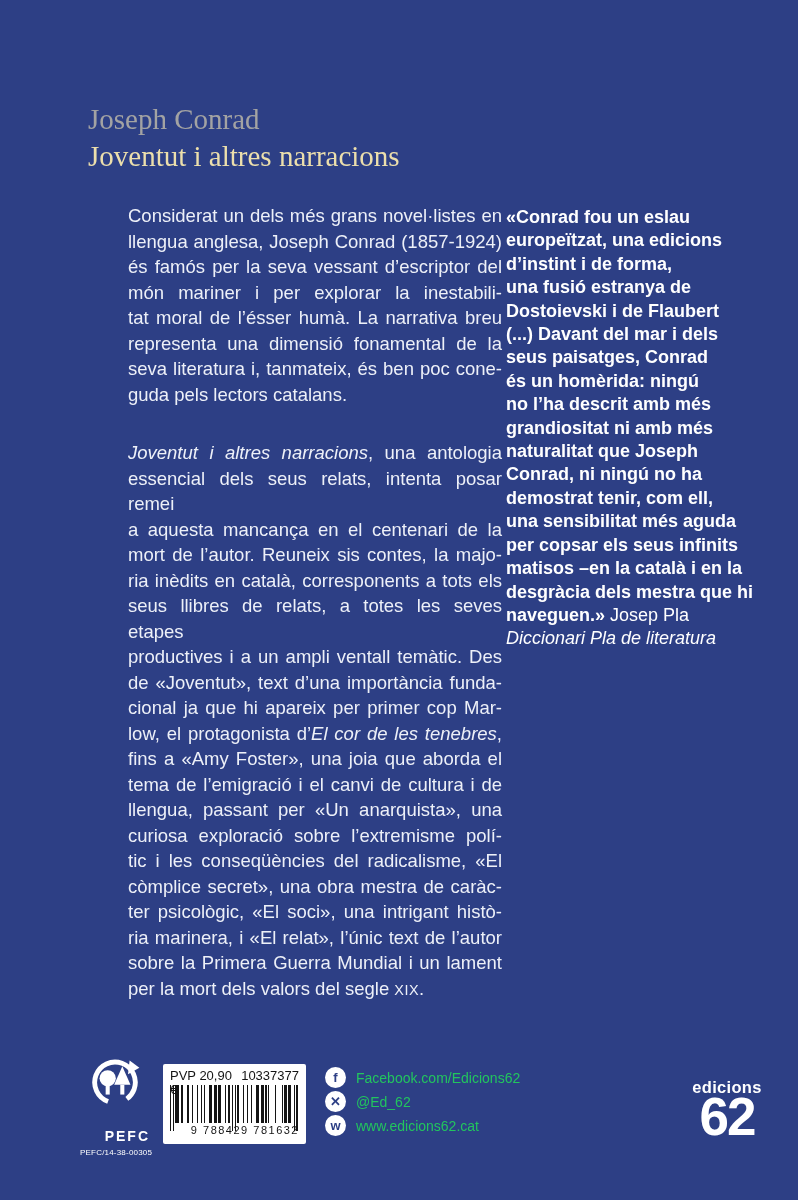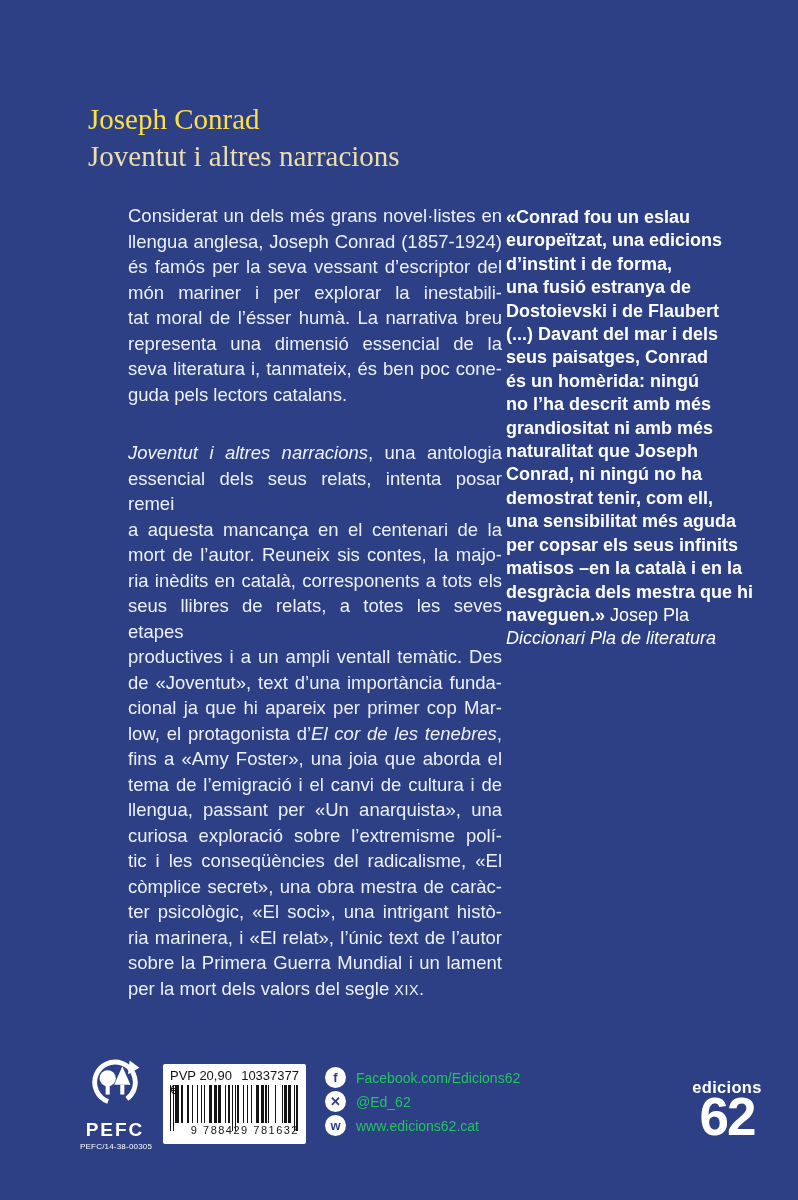--- a/index.html
+++ b/index.html
@@ -4,42 +4,42 @@
 <style>
   html,body{margin:0;padding:0;background:#1f2b55;}
   .cover{
     position:relative;width:798px;height:1200px;overflow:hidden;
     background:var(--bg,#2d3f85);
     font-family:"Liberation Sans",sans-serif;
     -webkit-font-smoothing:antialiased;
   }
   
   .titles{position:absolute;left:88px;top:101px;font-family:"Liberation Serif",serif;font-size:29px;line-height:37px;}
-  .author{color:#fde047;}
+  .author{color:#a3a3a3;}
   .book{color:var(--accent,#ecdfac);}
 
   
   .left-col{position:absolute;left:88px;top:203px;width:374px;color:var(--body,#edf0f8);font-size:18.5px;line-height:25.5px;margin-left:40px;}
   .left-col .para{margin:0 0 33px 0;}
   .tline{min-height:25.5px;}
   .tline.just{text-align:justify;text-align-last:justify;}
 
   
   .right-col{position:absolute;left:506px;top:206px;width:260px;color:#ffffff;font-size:18px;line-height:23.4px;font-weight:bold;}
   .right-col .tline{min-height:23.4px;white-space:nowrap;}
   .right-col .para{margin:0;}
 
   .it{font-style:italic;}
   .nm{font-weight:normal;}
   .sc{font-size:0.78em;letter-spacing:0.5px;}
 
   
   .pefc{position:absolute;left:80px;top:1058px;width:70px;color:#fff;text-align:center;}
   .pefc svg{display:block;margin:0 auto;}
-  .pefc-name{font-weight:bold;font-size:19px;letter-spacing:2px;line-height:20px;margin-top:10px;}
+  .pefc-name{font-weight:bold;font-size:14px;letter-spacing:2px;line-height:20px;margin-top:16px;text-align:right;}
   .pefc-code{font-size:8px;letter-spacing:0.2px;margin-top:2px;white-space:nowrap;}
 
   
   .barcode-box{position:absolute;left:163px;top:1064px;width:143px;height:80px;background:#ffffff;border-radius:2px;
     box-sizing:border-box;padding:5px 7px 3px;color:#141414;}
   .bc-top{display:flex;justify-content:space-between;font-size:13px;line-height:14px;height:14px;}
   .bars{height:46px;display:flex;align-items:flex-start;margin-top:2px;}
   .bar{flex:none;height:38px;}
   .bar.on{background:#141414;}
   .bar.g{height:46px;}
@@ -67,21 +67,21 @@
     <div class="book">Joventut i altres narracions</div>
   </header>
 
   <section class="left-col">
       <div class="para">
         <div class="tline just"><span>Considerat un dels més grans novel·listes en</span></div>
         <div class="tline just"><span>llengua anglesa, Joseph Conrad (1857-1924)</span></div>
         <div class="tline just"><span>és famós per la seva vessant d’escriptor del</span></div>
         <div class="tline just"><span>món mariner i per explorar la inestabili-</span></div>
         <div class="tline just"><span>tat moral de l’ésser humà. La narrativa breu</span></div>
-        <div class="tline just"><span>representa una dimensió essencial de la</span></div>
+        <div class="tline just"><span>representa una dimensió fonamental de la</span></div>
         <div class="tline just"><span>seva literatura i, tanmateix, és ben poc cone-</span></div>
         <div class="tline"><span>guda pels lectors catalans.</span></div>
       </div>
       <div class="para">
         <div class="tline just"><span class="it">Joventut i altres narracions</span><span>, una antologia</span></div>
         <div class="tline just"><span>essencial dels seus relats, intenta posar remei</span></div>
         <div class="tline just"><span>a aquesta mancança en el centenari de la</span></div>
         <div class="tline just"><span>mort de l’autor. Reuneix sis contes, la majo-</span></div>
         <div class="tline just"><span>ria inèdits en català, corresponents a tots els</span></div>
         <div class="tline just"><span>seus llibres de relats, a totes les seves etapes</span></div>

